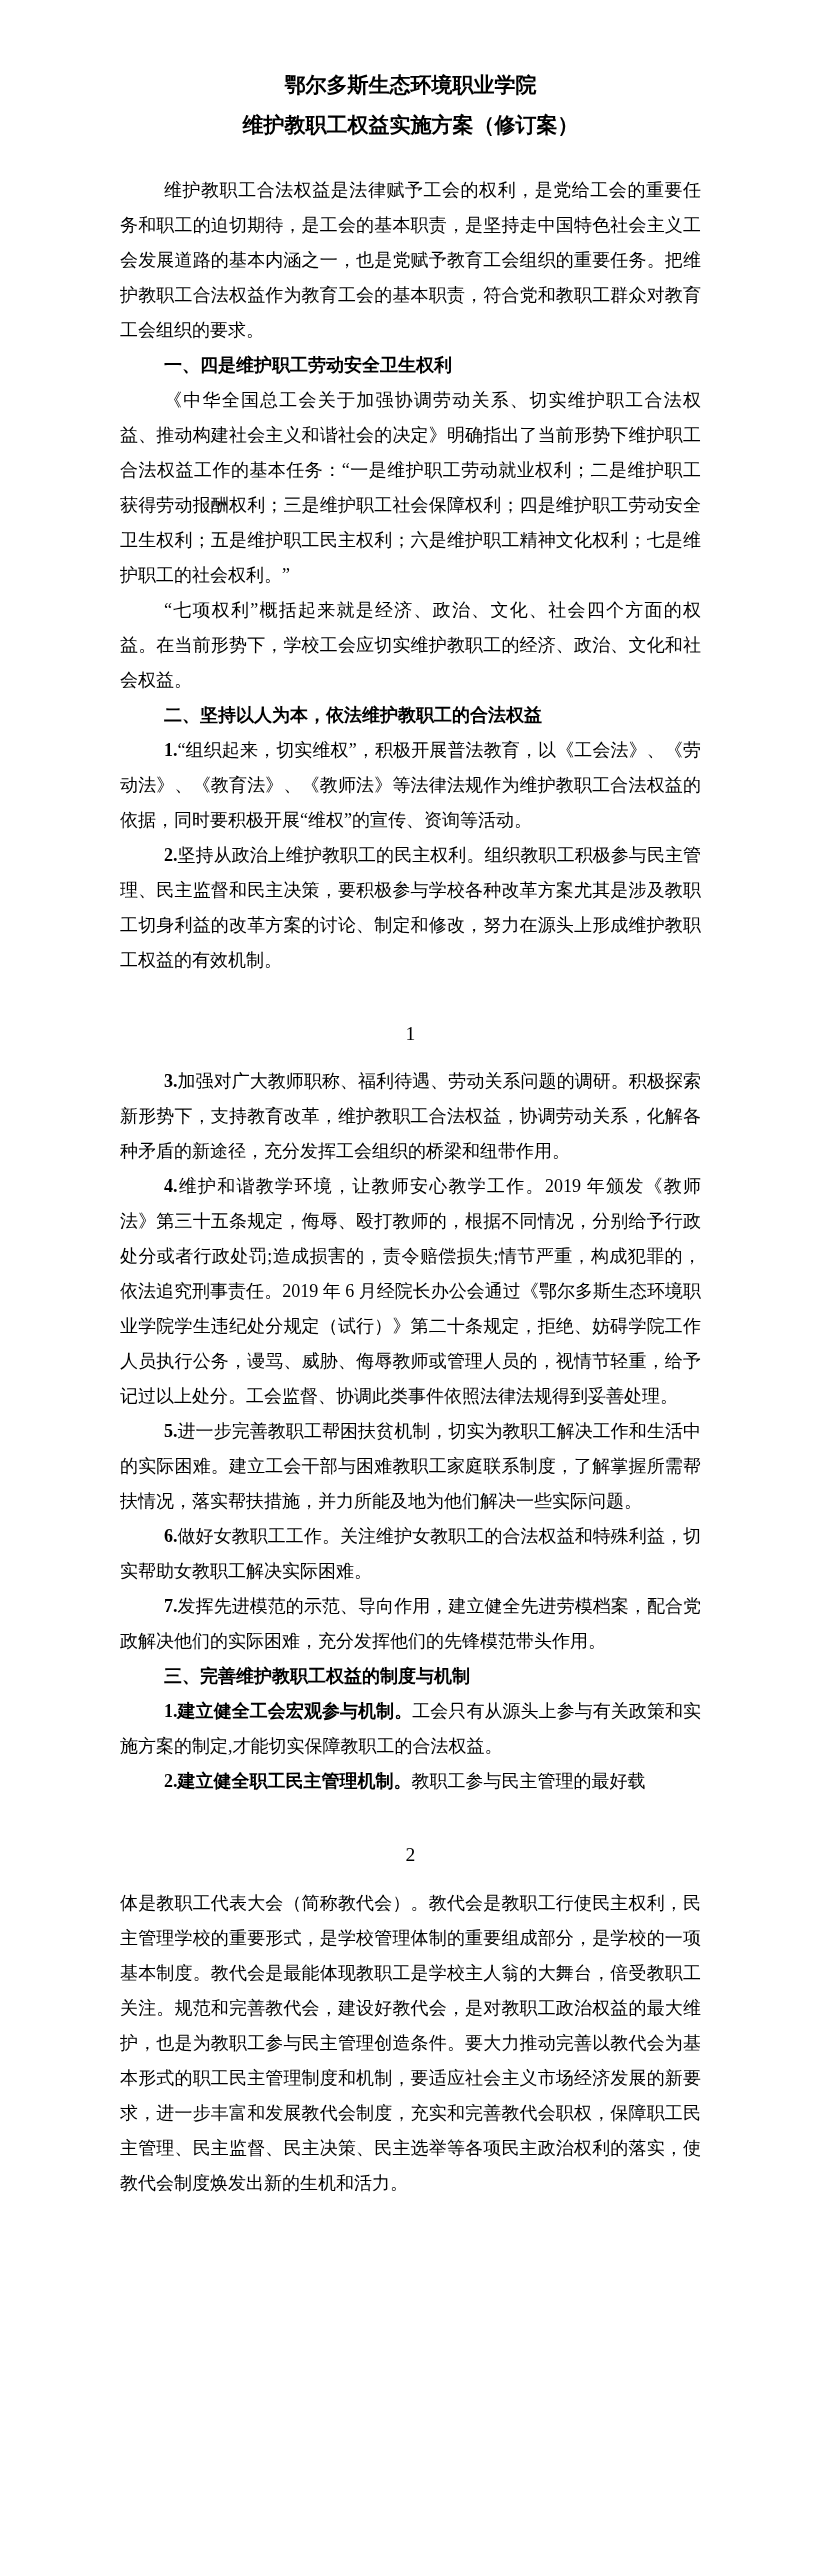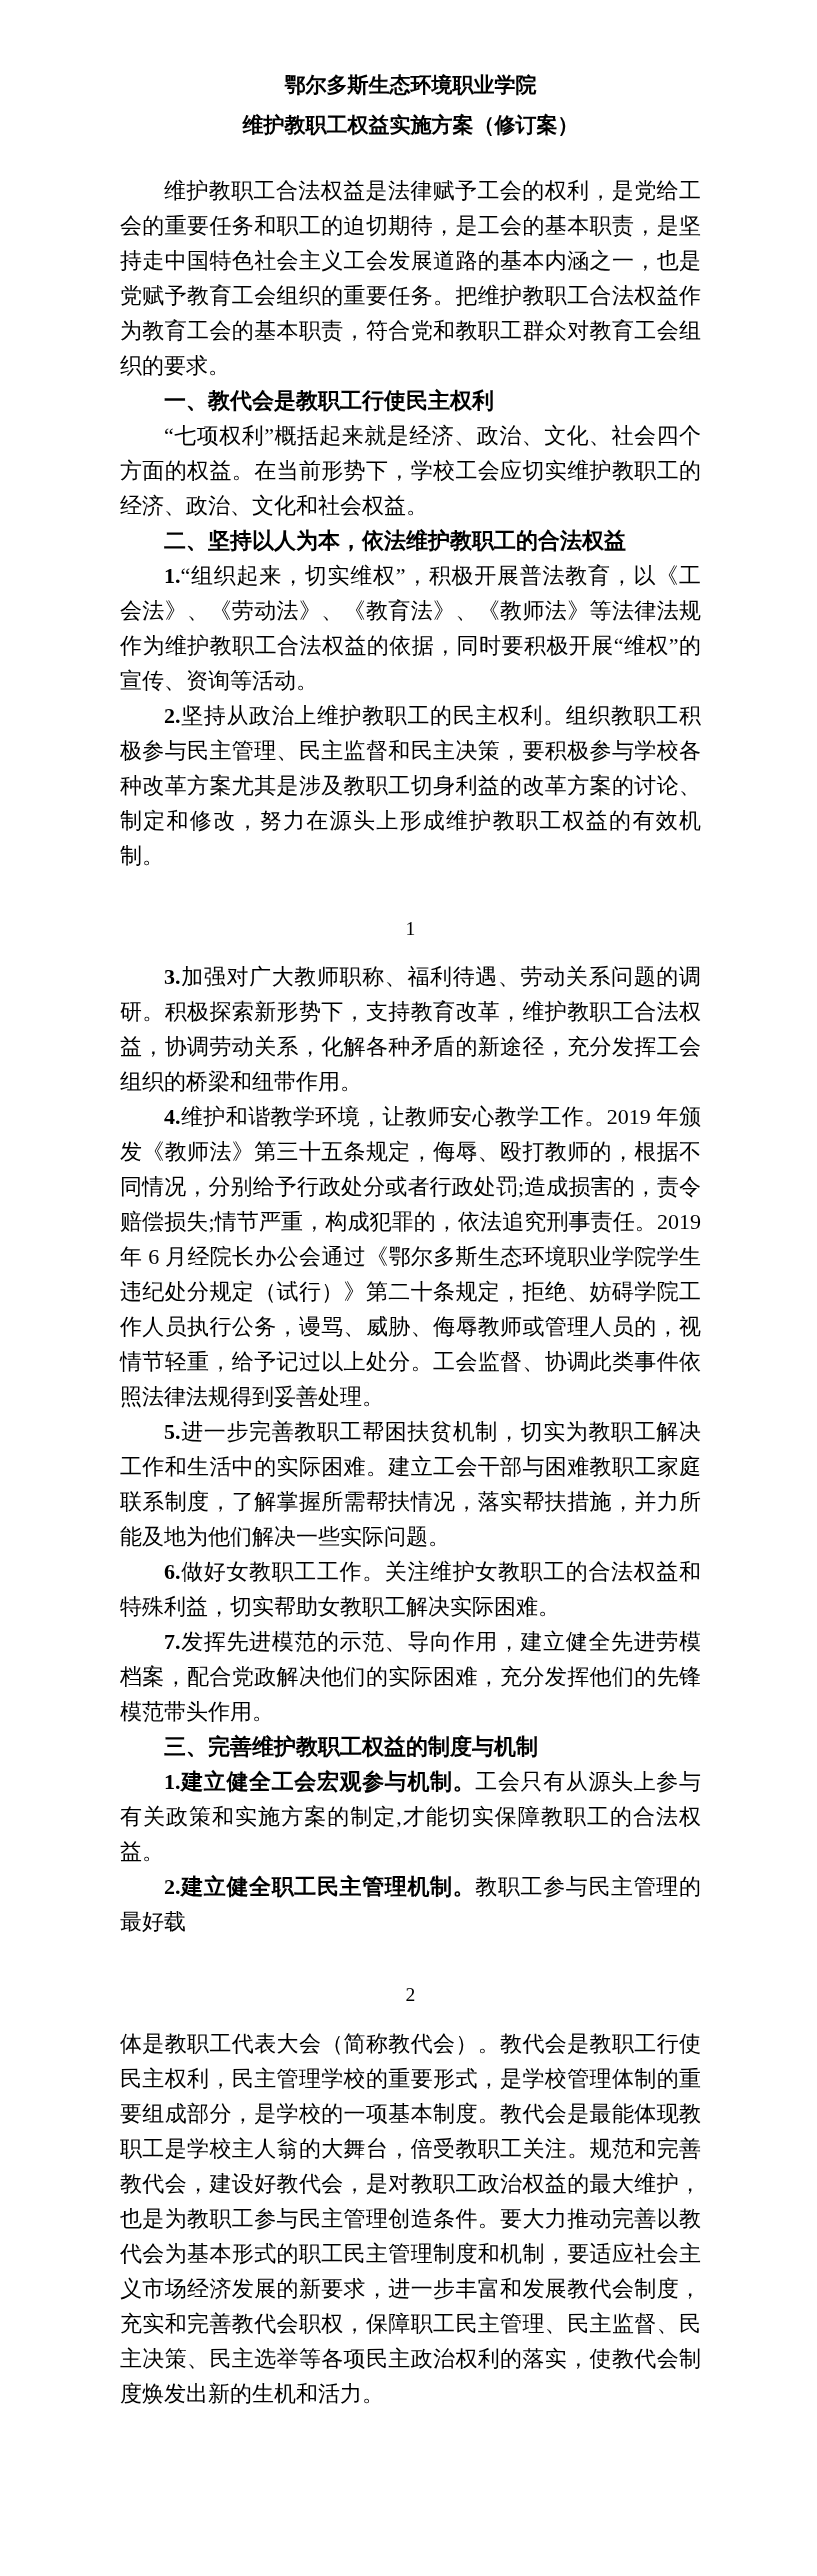--- a/index.html
+++ b/index.html
@@ -20,21 +20,21 @@
     margin: 0 0 28px 0;
   }
   .title-line {
     text-align: center;
     font-weight: bold;
     font-size: 21px;
     line-height: 40px;
     margin: 0;
   }
   .blk {
-    font-size: 22px;
+    font-size: 18px;
     line-height: 35px;
     margin: 0;
     text-align: justify;
     font-weight: normal;
     word-break: break-all;
   }
   p.blk.paragraph, h2.blk.heading {
     text-indent: 44px;
   }
   h2.blk.heading {
@@ -56,21 +56,22 @@
 </head>
 <body>
 
 <div class="page">
   <div class="doc-title">
     <h1 class="title-line">鄂尔多斯生态环境职业学院</h1>
     <h1 class="title-line">维护教职工权益实施方案（修订案）</h1>
   </div>
   <div>
       <p class="blk paragraph">维护教职工合法权益是法律赋予工会的权利，是党给工会的重要任务和职工的迫切期待，是工会的基本职责，是坚持走中国特色社会主义工会发展道路的基本内涵之一，也是党赋予教育工会组织的重要任务。把维护教职工合法权益作为教育工会的基本职责，符合党和教职工群众对教育工会组织的要求。</p>
-      <h2 class="blk heading">一、教代会是教职工行使民主权利</h2>
+      <h2 class="blk heading">一、四是维护职工劳动安全卫生权利</h2>
+      <p class="blk paragraph">《中华全国总工会关于加强协调劳动关系、切实维护职工合法权益、推动构建社会主义和谐社会的决定》明确指出了当前形势下维护职工合法权益工作的基本任务：“一是维护职工劳动就业权利；二是维护职工获得劳动报酬权利；三是维护职工社会保障权利；四是维护职工劳动安全卫生权利；五是维护职工民主权利；六是维护职工精神文化权利；七是维护职工的社会权利。”</p>
       <p class="blk paragraph">“七项权利”概括起来就是经济、政治、文化、社会四个方面的权益。在当前形势下，学校工会应切实维护教职工的经济、政治、文化和社会权益。</p>
       <h2 class="blk heading">二、坚持以人为本，依法维护教职工的合法权益</h2>
       <p class="blk paragraph"><b>1.</b><span>“组织起来，切实维权”，积极开展普法教育，以《工会法》、《劳动法》、《教育法》、《教师法》等法律法规作为维护教职工合法权益的依据，同时要积极开展“维权”的宣传、资询等活动。</span></p>
       <p class="blk paragraph"><b>2.</b><span>坚持从政治上维护教职工的民主权利。组织教职工积极参与民主管理、民主监督和民主决策，要积极参与学校各种改革方案尤其是涉及教职工切身利益的改革方案的讨论、制定和修改，努力在源头上形成维护教职工权益的有效机制。</span></p>
       <div class="blk page_number">1</div>
       <p class="blk paragraph"><b>3.</b><span>加强对广大教师职称、福利待遇、劳动关系问题的调研。积极探索新形势下，支持教育改革，维护教职工合法权益，协调劳动关系，化解各种矛盾的新途径，充分发挥工会组织的桥梁和纽带作用。</span></p>
       <p class="blk paragraph"><b>4.</b><span>维护和谐教学环境，让教师安心教学工作。2019 年颁发《教师法》第三十五条规定，侮辱、殴打教师的，根据不同情况，分别给予行政处分或者行政处罚;造成损害的，责令赔偿损失;情节严重，构成犯罪的，依法追究刑事责任。2019 年 6 月经院长办公会通过《鄂尔多斯生态环境职业学院学生违纪处分规定（试行）》第二十条规定，拒绝、妨碍学院工作人员执行公务，谩骂、威胁、侮辱教师或管理人员的，视情节轻重，给予记过以上处分。工会监督、协调此类事件依照法律法规得到妥善处理。</span></p>
       <p class="blk paragraph"><b>5.</b><span>进一步完善教职工帮困扶贫机制，切实为教职工解决工作和生活中的实际困难。建立工会干部与困难教职工家庭联系制度，了解掌握所需帮扶情况，落实帮扶措施，并力所能及地为他们解决一些实际问题。</span></p>
       <p class="blk paragraph"><b>6.</b><span>做好女教职工工作。关注维护女教职工的合法权益和特殊利益，切实帮助女教职工解决实际困难。</span></p>
       <p class="blk paragraph"><b>7.</b><span>发挥先进模范的示范、导向作用，建立健全先进劳模档案，配合党政解决他们的实际困难，充分发挥他们的先锋模范带头作用。</span></p>

